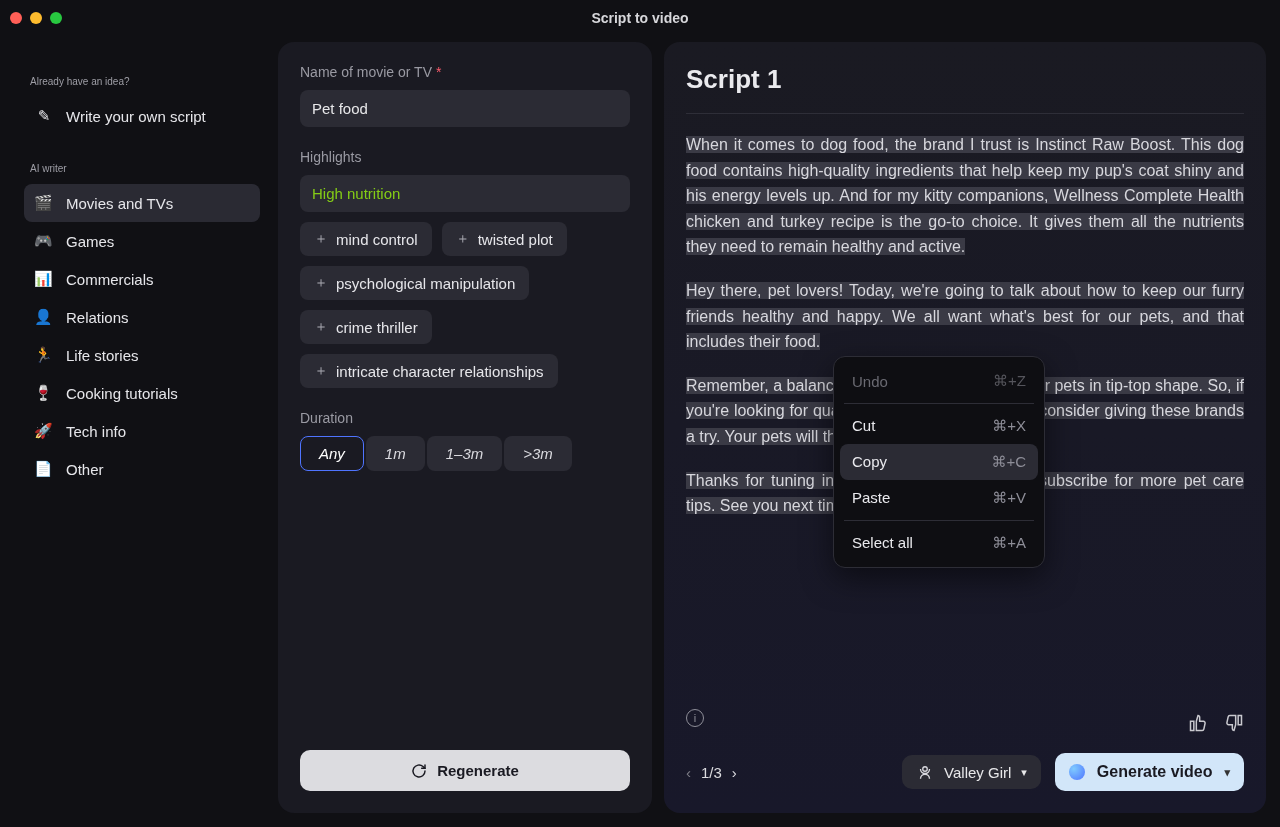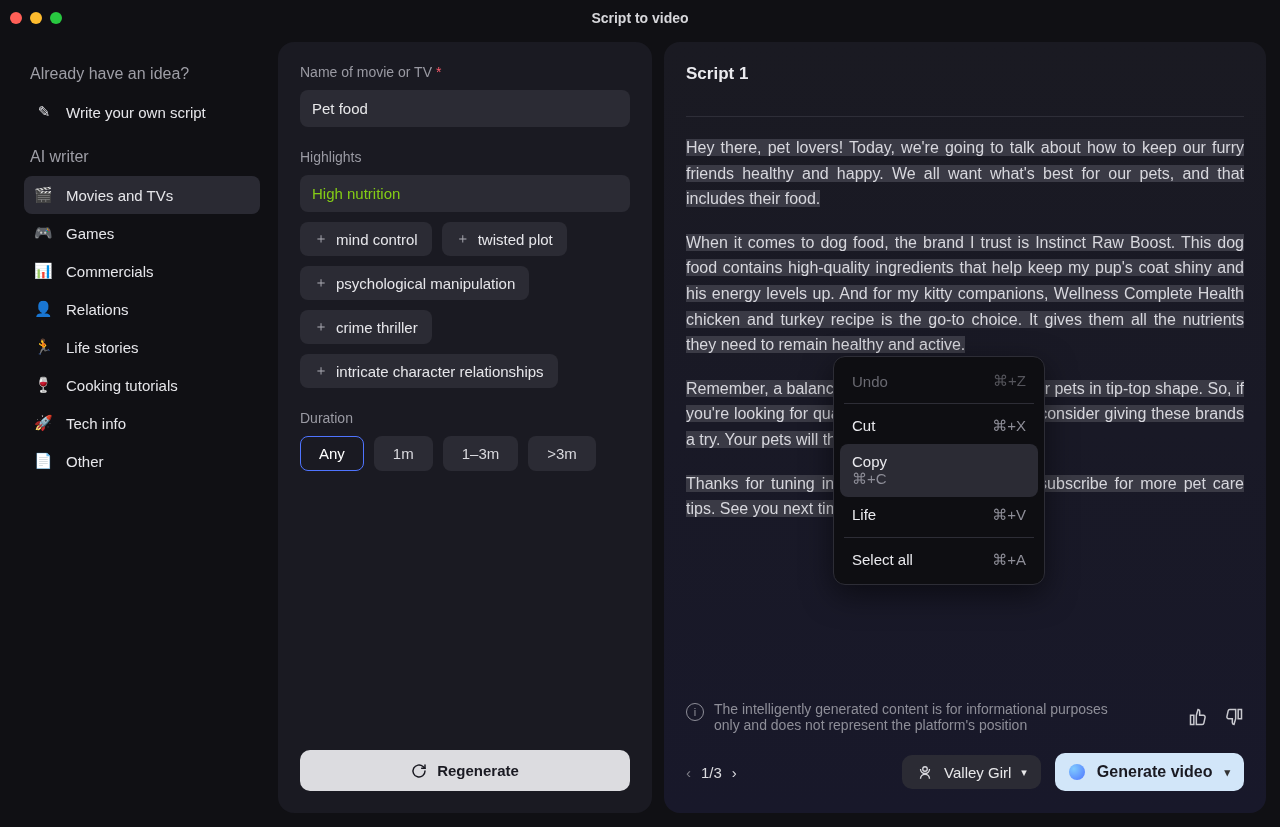--- a/index.html
+++ b/index.html
@@ -37,22 +37,22 @@
       padding: 6px 14px 14px 14px;
       height: calc(827px - 36px);
     }
 
     
     .sidebar {
       width: 252px;
       padding: 6px 0 0 10px;
     }
     .sidebar-heading {
-      font-size: 16px; color:#9e9ea6;
-      margin: 17px 0 10px 6px;
+      font-size: 10px; color:#9e9ea6;
+      margin: 28px 0 10px 6px;
     }
     .sidebar-item {
       display:flex; align-items:center; gap:12px;
       padding: 9px 10px;
       border-radius: 8px;
       font-size: 15px;
       color:#e6e6ea;
       cursor:pointer;
       margin-right: 6px;
     }
@@ -101,21 +101,21 @@
     .chip {
       display:flex; align-items:center; gap:8px;
       background:#2b2b34;
       border-radius:8px;
       padding:8px 14px;
       font-size:15px;
       color:#e6e6ea;
       cursor:pointer;
     }
     .chip .plus { color:#a8a8b0; font-size:14px; }
-    .duration-row { display:flex; gap:10px; }
+    .duration-row { display:flex; gap:2px;font-style:italic; }
     .pill {
       border-radius:8px;
       background:#2b2b34;
       color:#d9d9de;
       padding:8px 18px;
       font-size:15px;
       cursor:pointer;
       border:1px solid transparent;
     }
     .pill.active {
@@ -133,23 +133,23 @@
       padding:12px;
       font-size:15px;
       font-weight:600;
       display:flex; align-items:center; justify-content:center; gap:10px;
       cursor:pointer;
     }
     .regen-btn svg { width:16px; height:16px; }
 
     
     .script-title {
-      font-size:17px; font-weight:600;
+      font-size:26px; font-weight:600;
       color:#eaeaee;
-      padding-bottom:32px;
+      padding-bottom:18px;
       border-bottom:1px solid #2e2e38;
       margin-bottom:18px;
     }
     .script-body {
       font-size:16px;
       line-height:1.6;
       color:#d7d7dd;
     }
     .script-body span.sel {
       background:#3a3a45;
@@ -218,21 +218,21 @@
       font-size:15px;
     }
     .ctx-item {
       display:flex; justify-content:space-between;
       padding:9px 12px;
       border-radius:8px;
       cursor:pointer;
       color:#eaeaee;
     }
     .ctx-item.disabled { color:#6a6a72; cursor:default;align-items:flex-end;}
-    .ctx-item.hover { background:#2b2b34;flex-direction:column; }
+    .ctx-item.hover { background:#2b2b34; }
     .ctx-shortcut { color:#8e8e98; }
     .ctx-item.disabled .ctx-shortcut { color:#55555c;}
     .ctx-sep { height:1px; background:#2d2d36; margin:4px 4px; }
 
   </style>
 </head>
 <body>
 
 <div class="titlebar">
   <div class="traffic-lights">
@@ -334,29 +334,28 @@
           <polyline points="21 3 21 8 16 8"></polyline>
         </svg>
       <span>Regenerate</span>
     </button>
   </div>
 
   <div class="panel script">
     <div class="script-title">Script 1</div>
 
     <div class="script-body">
+      <p><span class="sel">When it comes to dog food, the brand I trust is Instinct Raw Boost. This dog food contains high-quality ingredients that help keep my pup's coat shiny and his energy levels up. And for my kitty companions, Wellness Complete Health chicken and turkey recipe is the go-to choice. It gives them all the nutrients they need to remain healthy and active.</span></p>
       <p><span class="sel">Hey there, pet lovers! Today, we're going to talk about how to keep our furry friends healthy and happy. We all want what's best for our pets, and that includes their food.</span></p>
-      <p><span class="sel">When it comes to dog food, the brand I trust is Instinct Raw Boost. This dog food contains high-quality ingredients that help keep my pup's coat shiny and his energy levels up. And for my kitty companions, Wellness Complete Health chicken and turkey recipe is the go-to choice. It gives them all the nutrients they need to remain healthy and active.</span></p>
       <p><span class="sel">Remember, a balanced diet is essential to keep our pets in tip-top shape. So, if you're looking for quality food for your fur babies, consider giving these brands a try. Your pets will thank you for it!</span></p>
       <p><span class="sel caret-line">Thanks for tuning in! Don't forget to follow and subscribe for more pet care tips. See you next time!</span></p>
     </div>
 
     <div class="disclaimer-row">
       <div class="info-icon">i</div>
-      <div style="max-width:420px;">The intelligently generated content is for informational purposes only and does not represent the platform's position</div>
       <div class="thumbs">
         <svg class="thumb-icon" viewBox="0 0 24 24" fill="none" stroke="currentColor" stroke-width="1.8">
             <path d="M7 10v11H3V10h4zm3 11h7a2 2 0 0 0 2-1.6l1.5-7A2 2 0 0 0 18.5 10H14V5a2 2 0 0 0-2-2l-2 7v11z"></path>
           </svg>
         <svg class="thumb-icon" viewBox="0 0 24 24" fill="none" stroke="currentColor" stroke-width="1.8">
             <path d="M17 14V3h4v11h-4zm-3-11H7a2 2 0 0 0-2 1.6l-1.5 7A2 2 0 0 0 5.5 14H10v5a2 2 0 0 0 2 2l2-7V3z"></path>
           </svg>
       </div>
     </div>
 
@@ -395,21 +394,21 @@
   <div class="ctx-sep"></div>
   <div class="ctx-item">
     <span>Cut</span>
     <span class="ctx-shortcut">⌘+X</span>
   </div>
   <div class="ctx-item hover">
     <span>Copy</span>
     <span class="ctx-shortcut">⌘+C</span>
   </div>
   <div class="ctx-item">
-    <span>Life</span>
+    <span>Paste</span>
     <span class="ctx-shortcut">⌘+V</span>
   </div>
   <div class="ctx-sep"></div>
   <div class="ctx-item">
     <span>Select all</span>
     <span class="ctx-shortcut">⌘+A</span>
   </div>
 </div>
 
 </body></html>

